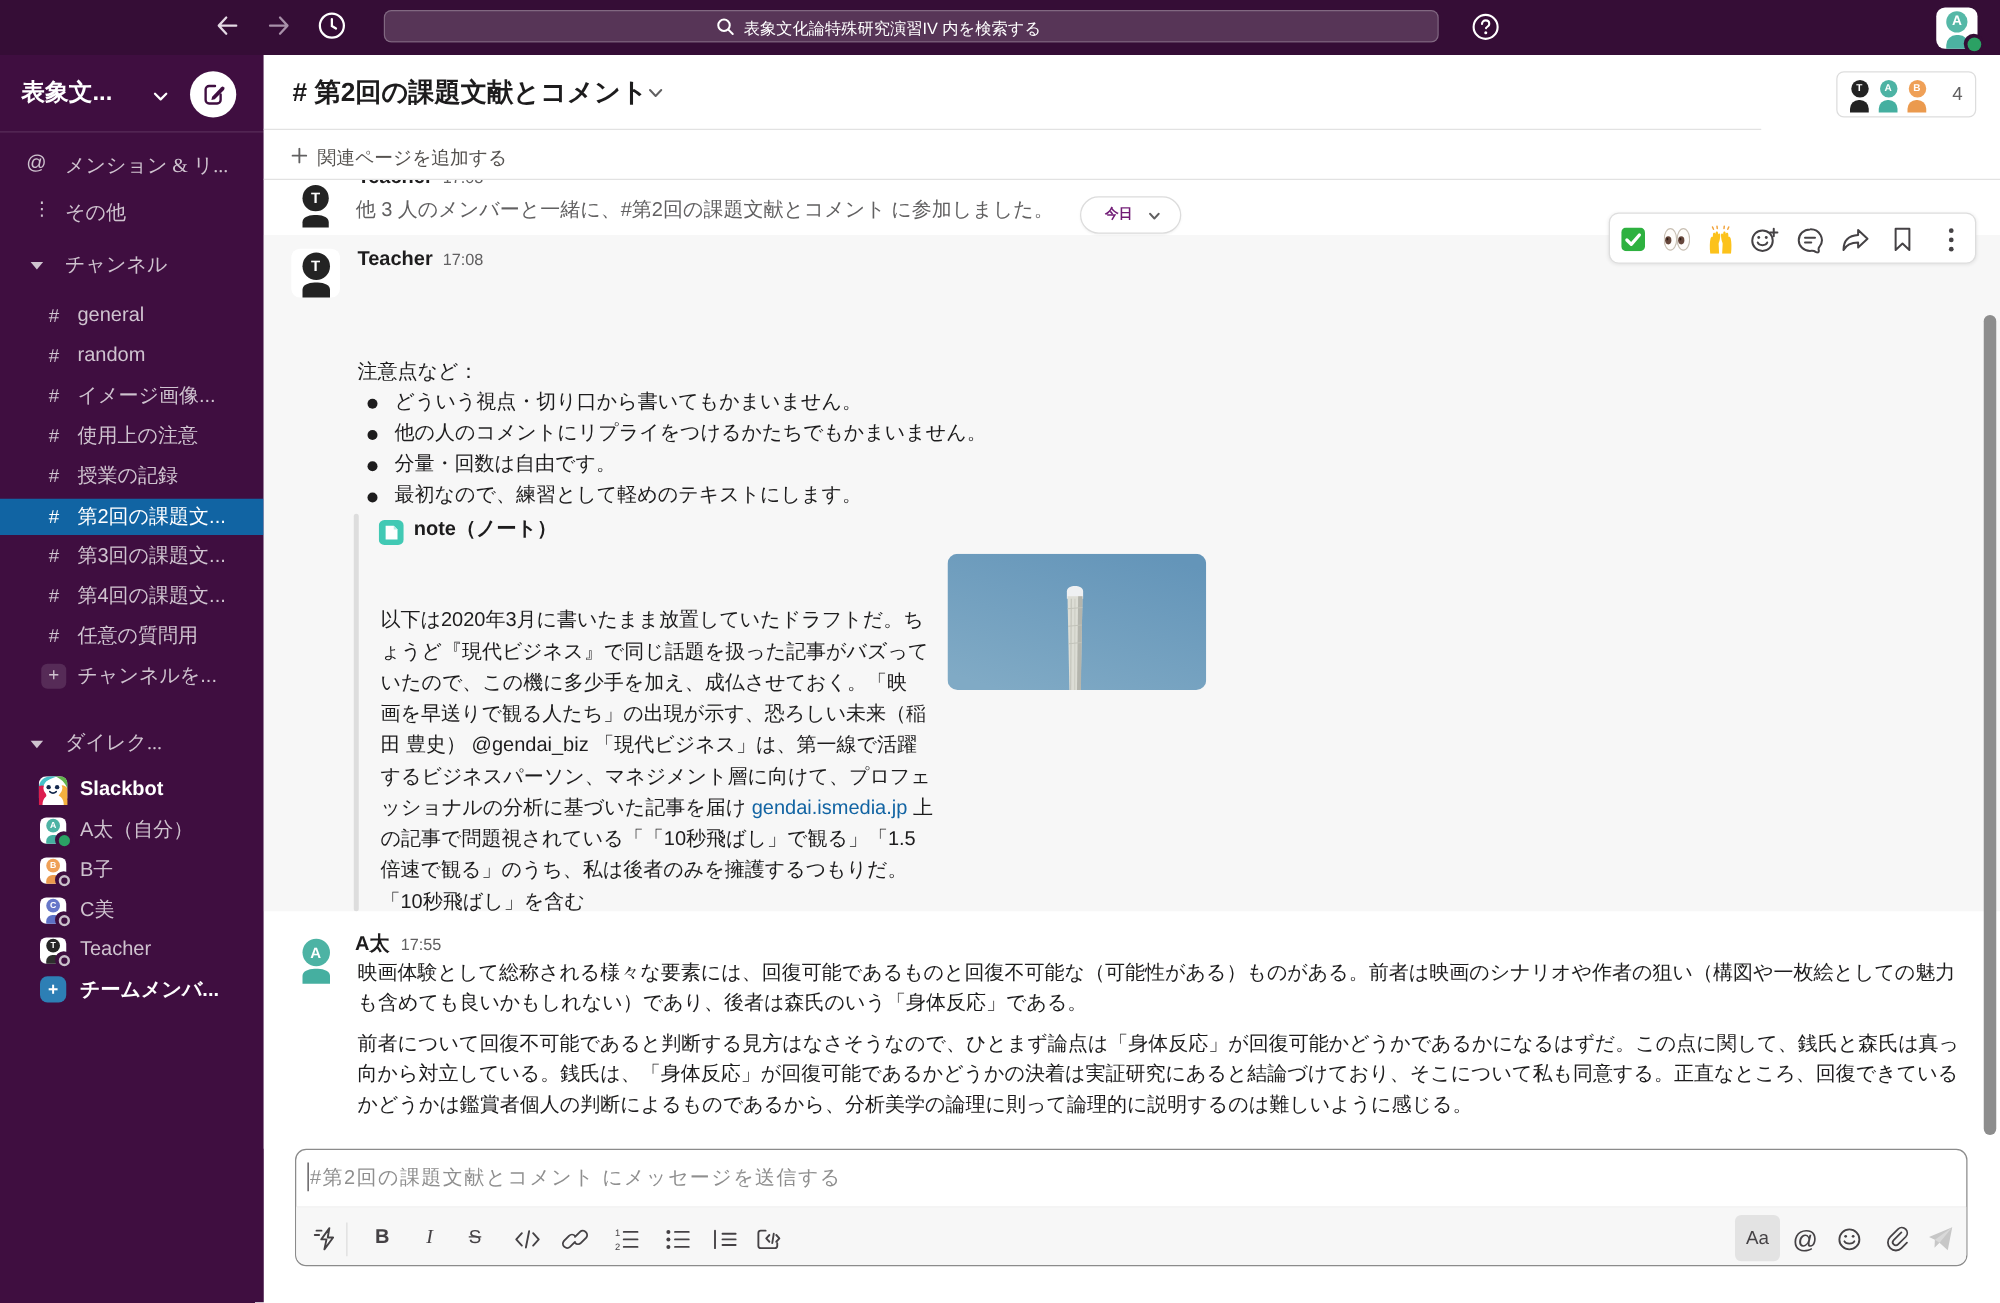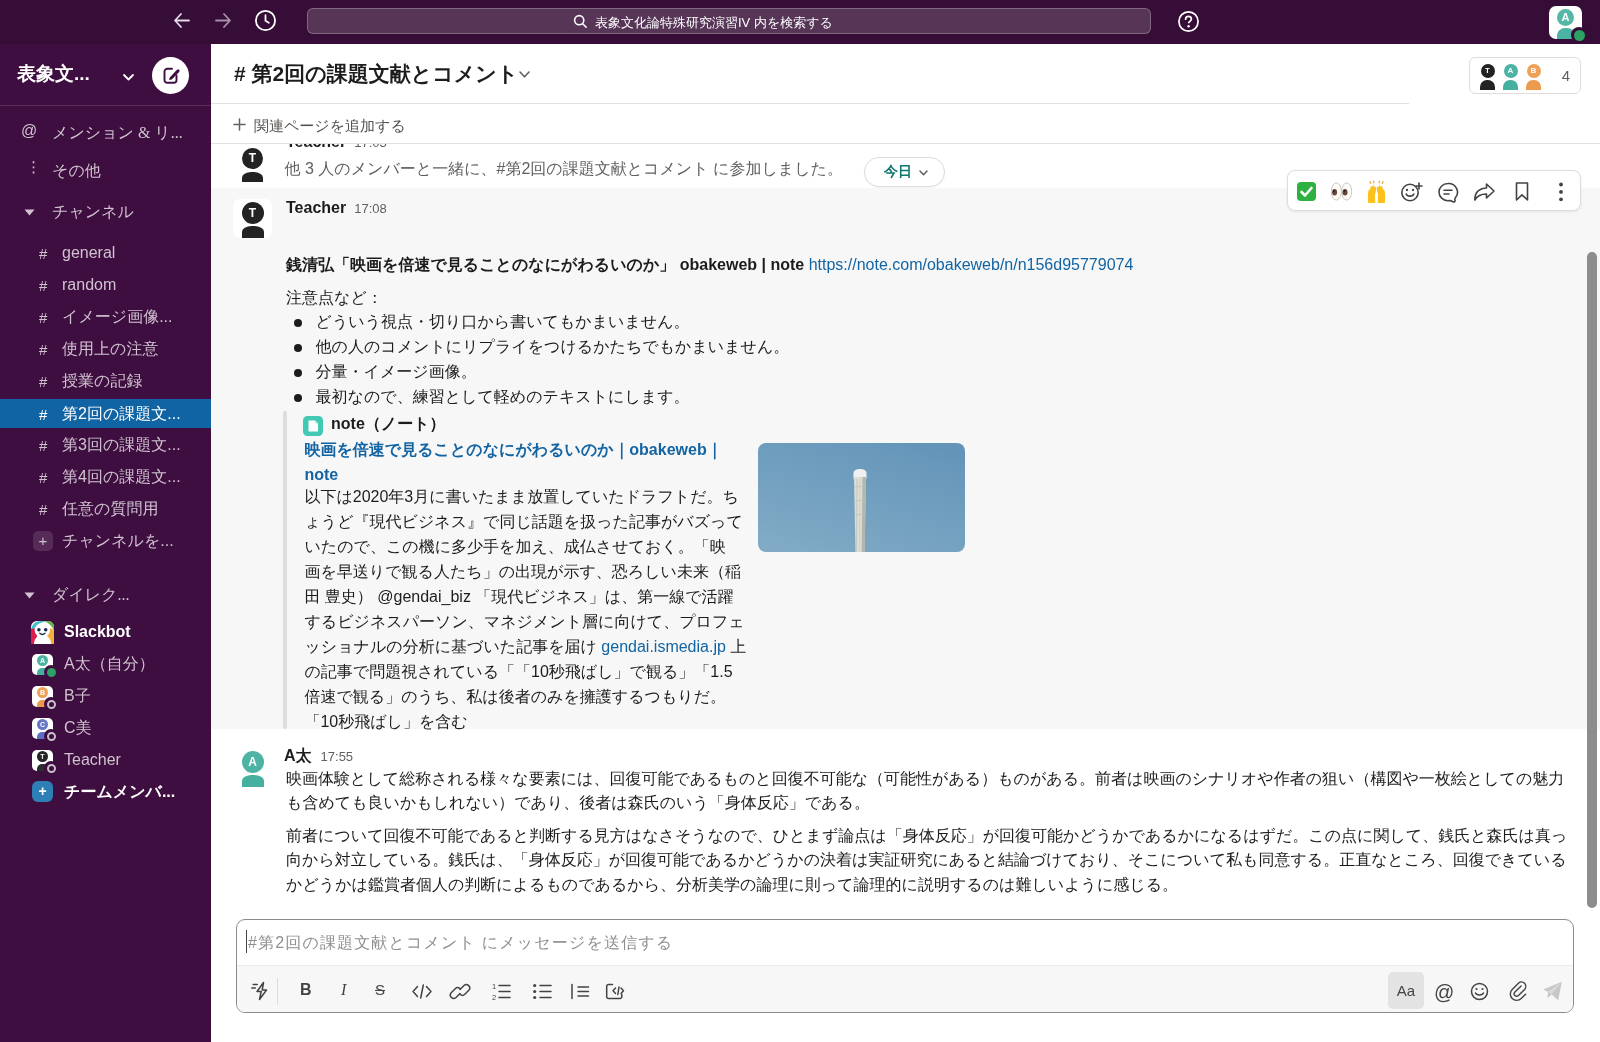--- a/index.html
+++ b/index.html
@@ -257,50 +257,48 @@
 <div id="msgs">
   <div id="hoverbg"></div>
 
   <div class="avtile" style="left:22px;top:-1px;width:39px;height:39px">
     <div class="sil-head" style="left:9px;top:5px;width:21px;height:21px;background:#232323;font-size:12px;font-weight:bold;line-height:21px">T</div>
     <div class="sil-body" style="left:9px;top:29px;width:21px;height:13px;background:#232323"></div>
   </div>
   <div class="msgline" style="left:75px;top:-14.2px"><b>Teacher</b><span class="mut" style="font-size:13px;margin-left:8px">17:03</span></div>
   <div class="msgline mut" style="left:73.5px;top:12.8px">他 3 人のメンバーと一緒に、#第2回の課題文献とコメント に参加しました。</div>
   <div style="position:absolute;left:653px;top:13px;width:81px;height:30px;background:#fff;border:1px solid #dcdcdc;border-radius:15px;box-shadow:0 1px 2px rgba(0,0,0,0.05)">
-    <span style="position:absolute;left:19px;top:5px;font-size:14px;font-weight:bold;color:#0f766e">今日</span>
+    <span style="position:absolute;left:19px;top:5px;font-size:11px;font-weight:bold;color:#701a75">今日</span>
     <svg style="position:absolute;left:53px;top:11px" width="11" height="8" viewBox="0 0 11 8">
         <path d="M2 2 L5.5 5.8 L9 2" stroke="#616061" stroke-width="1.5" fill="none" stroke-linecap="round" stroke-linejoin="round"></path>
       </svg>
   </div>
 
   <div class="avtile" style="left:22px;top:55px;width:39px;height:39px">
     <div class="sil-head" style="left:8.5px;top:2.5px;width:22px;height:22px;background:#232323;font-size:12px;font-weight:bold;line-height:22px">T</div>
     <div class="sil-body" style="left:8.5px;top:27px;width:22px;height:13px;background:#232323"></div>
   </div>
   <div class="msgline" style="left:75px;top:51.7px"><b>Teacher</b><span class="mut" style="font-size:13px;margin-left:8px">17:08</span></div>
-  <div class="msgline" style="left:75px;top:108.6px"><b>銭清弘「映画を倍速で見ることのなにがわるいのか」 obakeweb | note</b> <span class="lnk">https://note.com/obakeweb/n/n156d95779074</span></div>
   <div class="msgline" style="left:75px;top:142.2px">注意点など：</div>
   <div class="bdot" style="left:82.5px;top:175px"></div>
   <div class="bdot" style="left:82.5px;top:200.1px"></div>
   <div class="bdot" style="left:82.5px;top:225.2px"></div>
   <div class="bdot" style="left:82.5px;top:250.3px"></div>
   <div class="msgline" style="left:104.6px;top:165.7px">どういう視点・切り口から書いてもかまいません。</div>
   <div class="msgline" style="left:104.6px;top:190.8px">他の人のコメントにリプライをつけるかたちでもかまいません。</div>
-  <div class="msgline" style="left:104.6px;top:215.9px">分量・イメージ画像。</div>
+  <div class="msgline" style="left:104.6px;top:215.9px">分量・回数は自由です。</div>
   <div class="msgline" style="left:104.6px;top:241px">最初なので、練習として軽めのテキストにします。</div>
 
   <div id="qbar"></div>
   <svg style="position:absolute;left:91.6px;top:271.9px" width="20" height="20" viewBox="0 0 20 20">
       <rect width="20" height="20" rx="4.5" fill="#41c9b4"></rect>
       <path d="M5.5 4.5 H12 L15 7.5 V15.5 H5.5 Z" fill="#fff"></path>
       <path d="M12 4.5 L15 7.5 H12 Z" fill="#b7ece4"></path>
     </svg>
   <div class="msgline" style="left:120px;top:268.2px"><b>note（ノート）</b></div>
-  <div class="msgline" style="left:93.4px;top:293px;line-height:25px;color:#1264a3;font-weight:bold">映画を倍速で見ることのなにがわるいのか｜obakeweb｜<br>note</div>
   <div class="msgline" style="left:93.4px;top:339.9px;line-height:25px">以下は2020年3月に書いたまま放置していたドラフトだ。ち<br>ょうど『現代ビジネス』で同じ話題を扱った記事がバズって<br>いたので、この機に多少手を加え、成仏させておく。「映<br>画を早送りで観る人たち」の出現が示す、恐ろしい未来（稲<br>田 豊史） @gendai_biz 「現代ビジネス」は、第一線で活躍<br>するビジネスパーソン、マネジメント層に向けて、プロフェ<br>ッショナルの分析に基づいた記事を届け <span class="lnk">gendai.ismedia.jp</span> 上<br>の記事で問題視されている「「10秒飛ばし」で観る」「1.5<br>倍速で観る」のうち、私は後者のみを擁護するつもりだ。<br>「10秒飛ばし」を含む</div>
   <svg style="position:absolute;left:547px;top:298.7px" width="207" height="109" viewBox="0 0 207 109">
       <defs>
         <linearGradient id="sky" x1="0.8" y1="0" x2="0.2" y2="1">
           <stop offset="0" stop-color="#6495b9"></stop>
           <stop offset="1" stop-color="#80aac5"></stop>
         </linearGradient>
         <clipPath id="rc">
           <rect width="207" height="109" rx="8"></rect>
         </clipPath>

